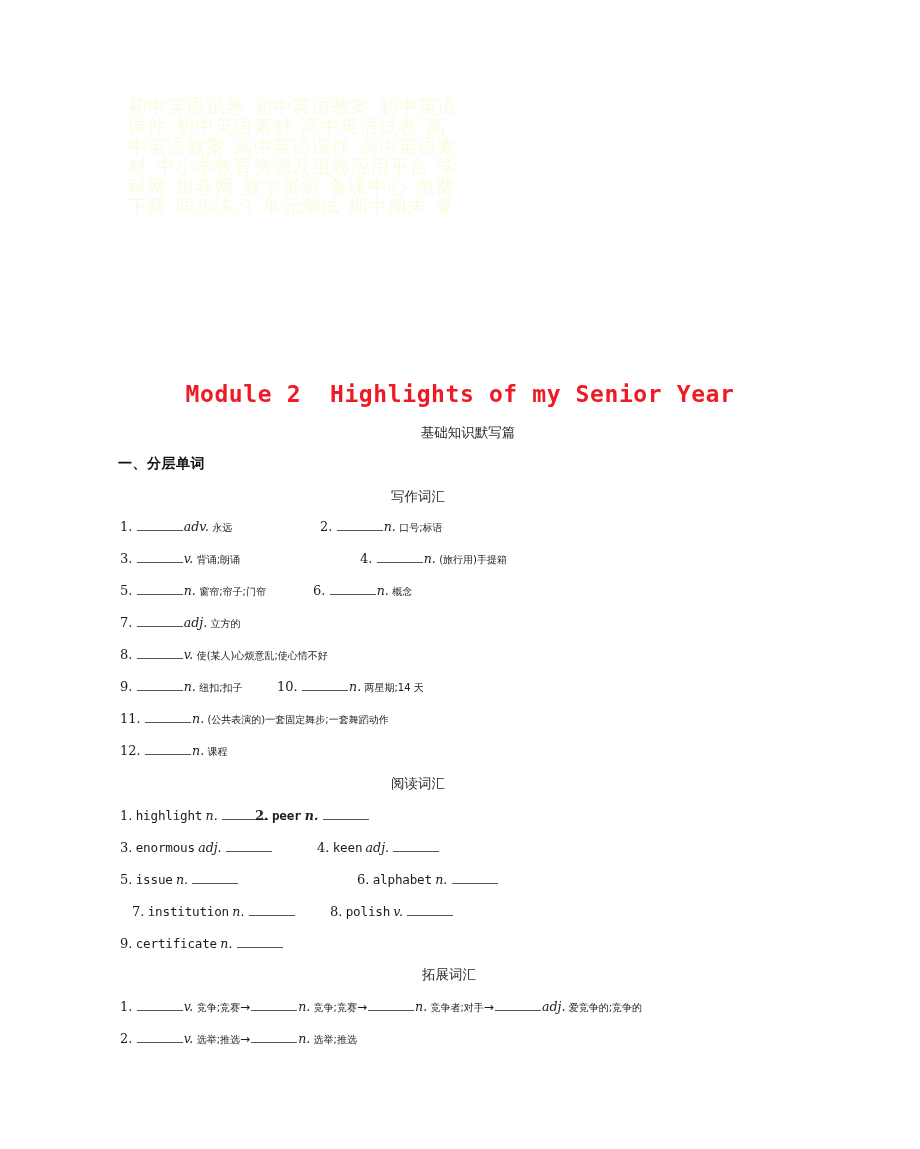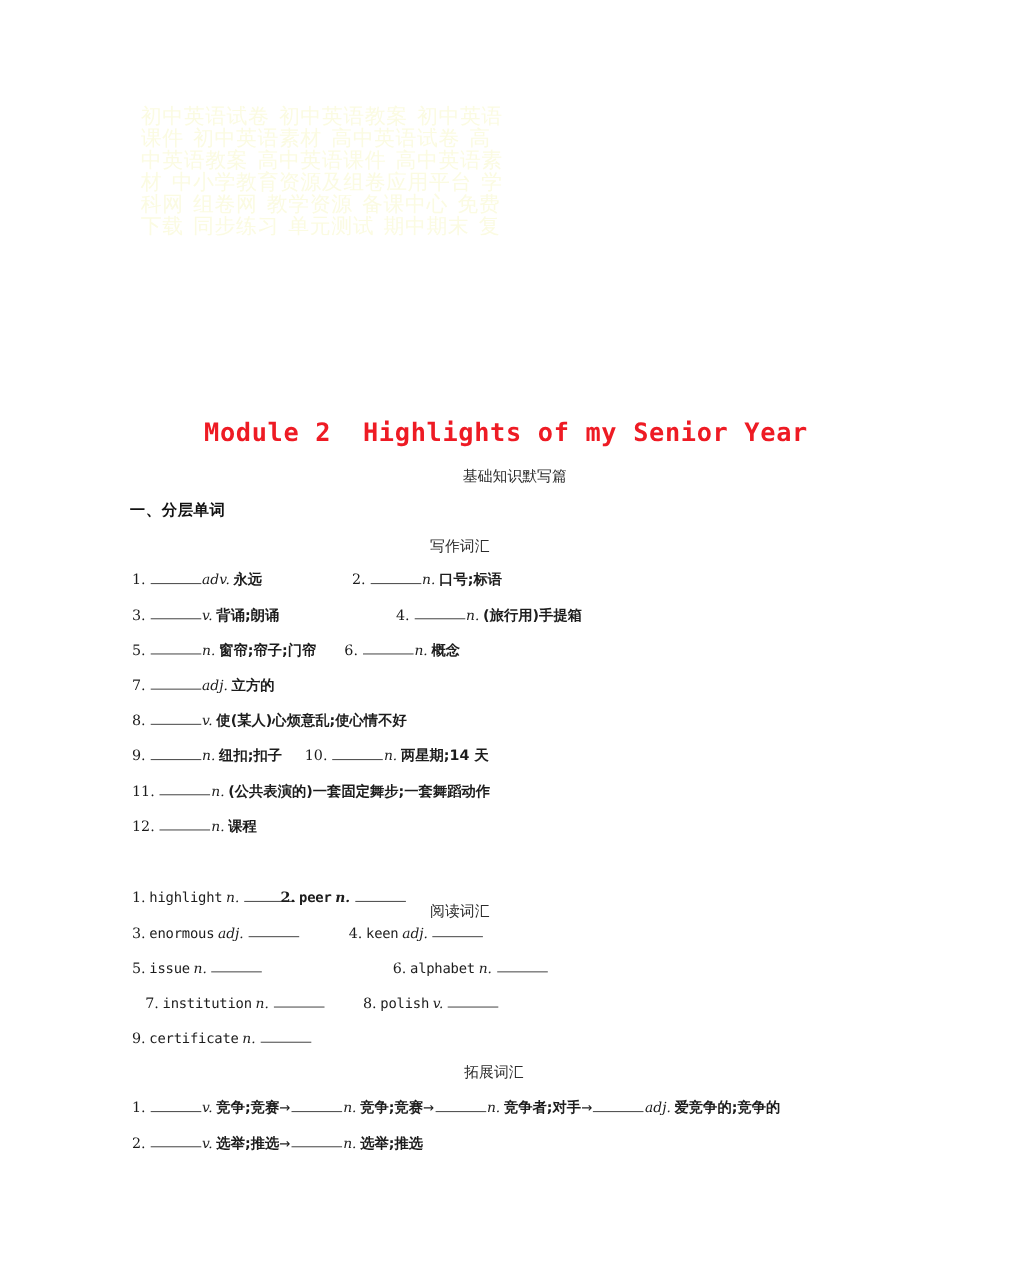--- a/index.html
+++ b/index.html
@@ -78,21 +78,21 @@
 
   .group-heading {
     position: absolute;
     width: 836px;
     left: 0;
     text-align: center;
     font-size: 13.5px;
     color: #2b2b2b;
   }
   .gh-writing   { top: 488px; }
-  .gh-reading   { top: 775px; margin-top: 45px; }
+  .gh-reading   { top: 775px; }
   .gh-extension { top: 966px; padding-left: 31px; }
 
   
   .vline {
     position: absolute;
     font-size: 13.3px;
     color: #1c1c1c;
     white-space: nowrap;
     line-height: 1.1;
   }
@@ -109,22 +109,21 @@
   .vline .blank {
     display: inline-block;
     border-bottom: 1px solid #555;
     height: 0.85em;
     margin: 0 1px;
     vertical-align: baseline;
   }
   .b-md { width: 46px; }
   .vline .cn {
     font-family: "DejaVu Sans", sans-serif;
-    font-size: 13px;
-    font-weight: bold;
+    font-size: 10px;
   }
   .vline .num {
     font-family: "DejaVu Serif", "Liberation Serif", serif;
     font-size: 13px;
   }
   .vline .arrow {
     font-family: "DejaVu Sans", sans-serif;
     font-size: 12px;
   }
 </style>

